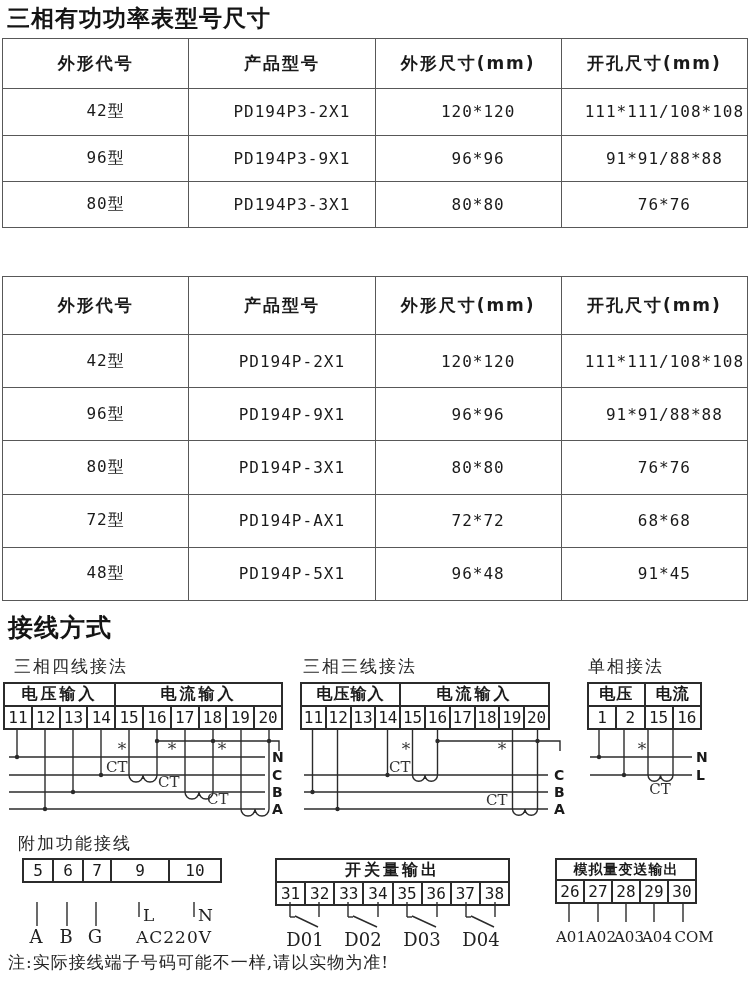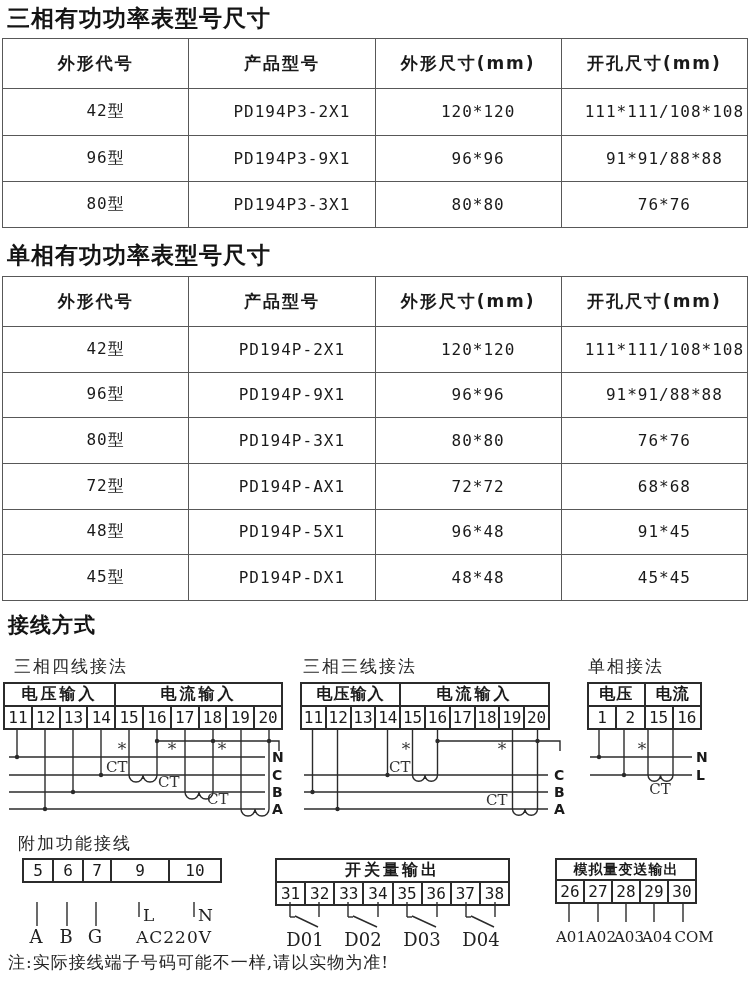--- a/index.html
+++ b/index.html
@@ -2,21 +2,21 @@
 <html><head>
 <meta charset="utf-8">
 <style>
   html,body{margin:0;padding:0;background:#fff;}
   .page{position:relative;width:750px;height:984px;background:#ffffff;overflow:hidden;
         font-family:"DejaVu Sans",sans-serif;color:#1f1f1f;}
   .abs{position:absolute;}
 
   
   .h-main{font-family:"DejaVu Sans",sans-serif;font-weight:bold;font-size:23px;letter-spacing:1px;color:#141414;}
-  .h-wiring{font-family:"DejaVu Sans",sans-serif;font-weight:bold;font-size:21px;letter-spacing:1px;color:#141414;}
+  .h-wiring{font-family:"DejaVu Sans",sans-serif;font-weight:bold;font-size:25px;letter-spacing:1px;color:#141414;}
   .h-sub{font-family:"DejaVu Serif",serif;font-size:17px;letter-spacing:2px;color:#262626;}
 
   
   table.spec{border-collapse:collapse;table-layout:fixed;width:746px;height:100%;}
   table.spec th,table.spec td{border:1px solid #585858;text-align:center;vertical-align:middle;padding:0;}
   table.spec th{font-family:"DejaVu Sans",sans-serif;font-weight:bold;font-size:17px;letter-spacing:2px;color:#1a1a1a;}
   table.spec td{font-family:"DejaVu Sans Mono",monospace;font-size:16px;letter-spacing:1px;color:#1a1a1a;padding-left:20px;}
 
   
   table.strip{border-collapse:collapse;table-layout:fixed;}
@@ -70,21 +70,20 @@
       <tr>
         <td>80型</td>
         <td>PD194P3-3X1</td>
         <td>80*80</td>
         <td>76*76</td>
       </tr>
     </tbody>
       </table>
   </div>
 
-  <div class="abs h-main" style="left:7px;top:240px;">单相有功功率表型号尺寸</div>
 
   <div class="abs" style="left:2px;top:276px;height:325px;">
     <table class="spec">
       <tbody>
           <tr>
         <th>外形代号</th>
         <th>产品型号</th>
         <th>外形尺寸(mm)</th>
         <th>开孔尺寸(mm)</th>
       </tr>
@@ -110,26 +109,20 @@
         <td>72型</td>
         <td>PD194P-AX1</td>
         <td>72*72</td>
         <td>68*68</td>
       </tr>
       <tr>
         <td>48型</td>
         <td>PD194P-5X1</td>
         <td>96*48</td>
         <td>91*45</td>
-      </tr>
-      <tr>
-        <td>45型</td>
-        <td>PD194P-DX1</td>
-        <td>48*48</td>
-        <td>45*45</td>
       </tr>
     </tbody>
       </table>
   </div>
 
   <div class="abs h-wiring" style="left:8px;top:611px;">接线方式</div>
 
   <div class="abs" style="left:3px;top:655px;width:292px;height:190px;">
     <div class="abs h-sub" style="left:11px;top:0px;">三相四线接法</div>
     <table class="strip abs" style="left:0px;top:27px;width:280px;">

